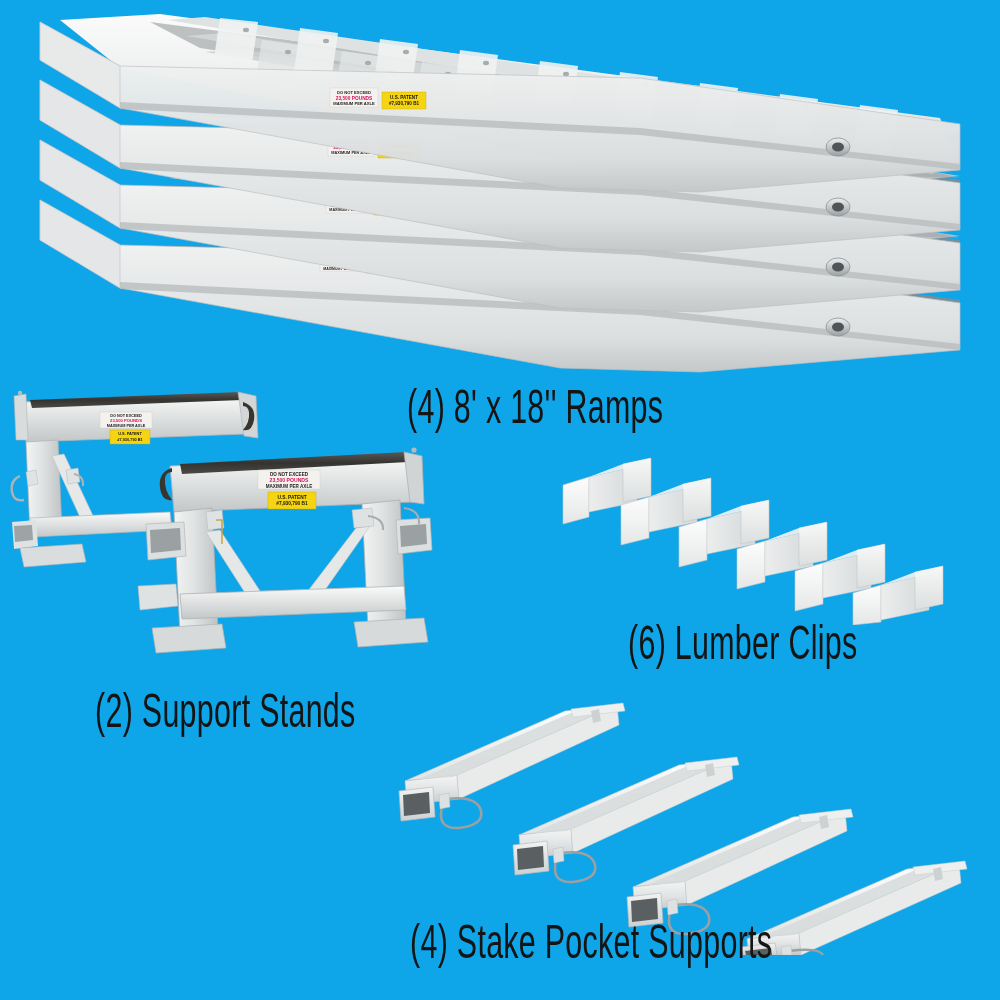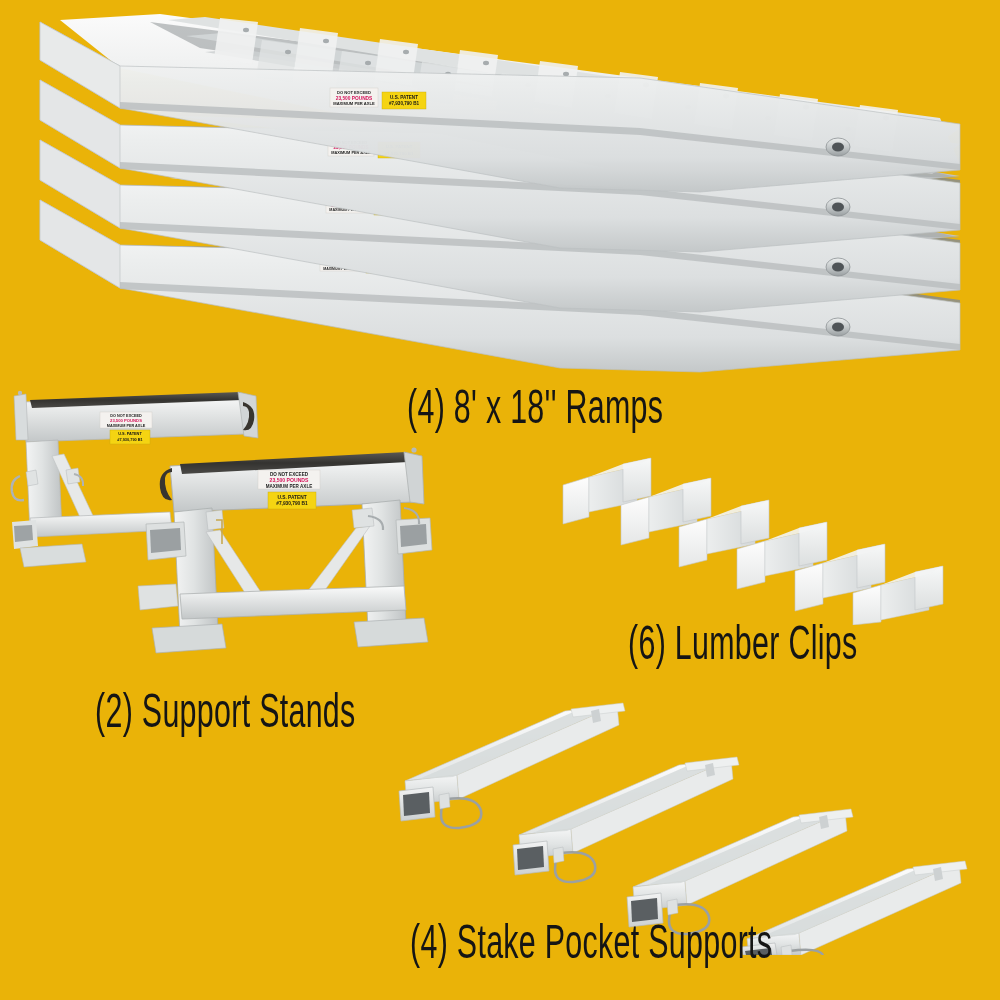--- a/index.html
+++ b/index.html
@@ -2,21 +2,21 @@
 <html><head>
 <meta charset="utf-8">
 <style>
   html,body{margin:0;padding:0;}
   body{
     width:1000px;height:1000px;
     background:#ffffff;
     font-family:"Liberation Sans", sans-serif;
     overflow:hidden;
   }
-  #stage{position:relative;width:1000px;height:1000px;background:#eab308;}
+  #stage{position:relative;width:1000px;height:1000px;background:#0ea5e9;}
 
   
   .caption{
     position:absolute;
     font-family:"Liberation Sans Narrow","Liberation Sans",sans-serif;
     font-stretch:condensed;
     transform:scaleX(0.62);
     transform-origin:left center;
     color:#151515;
     white-space:nowrap;

